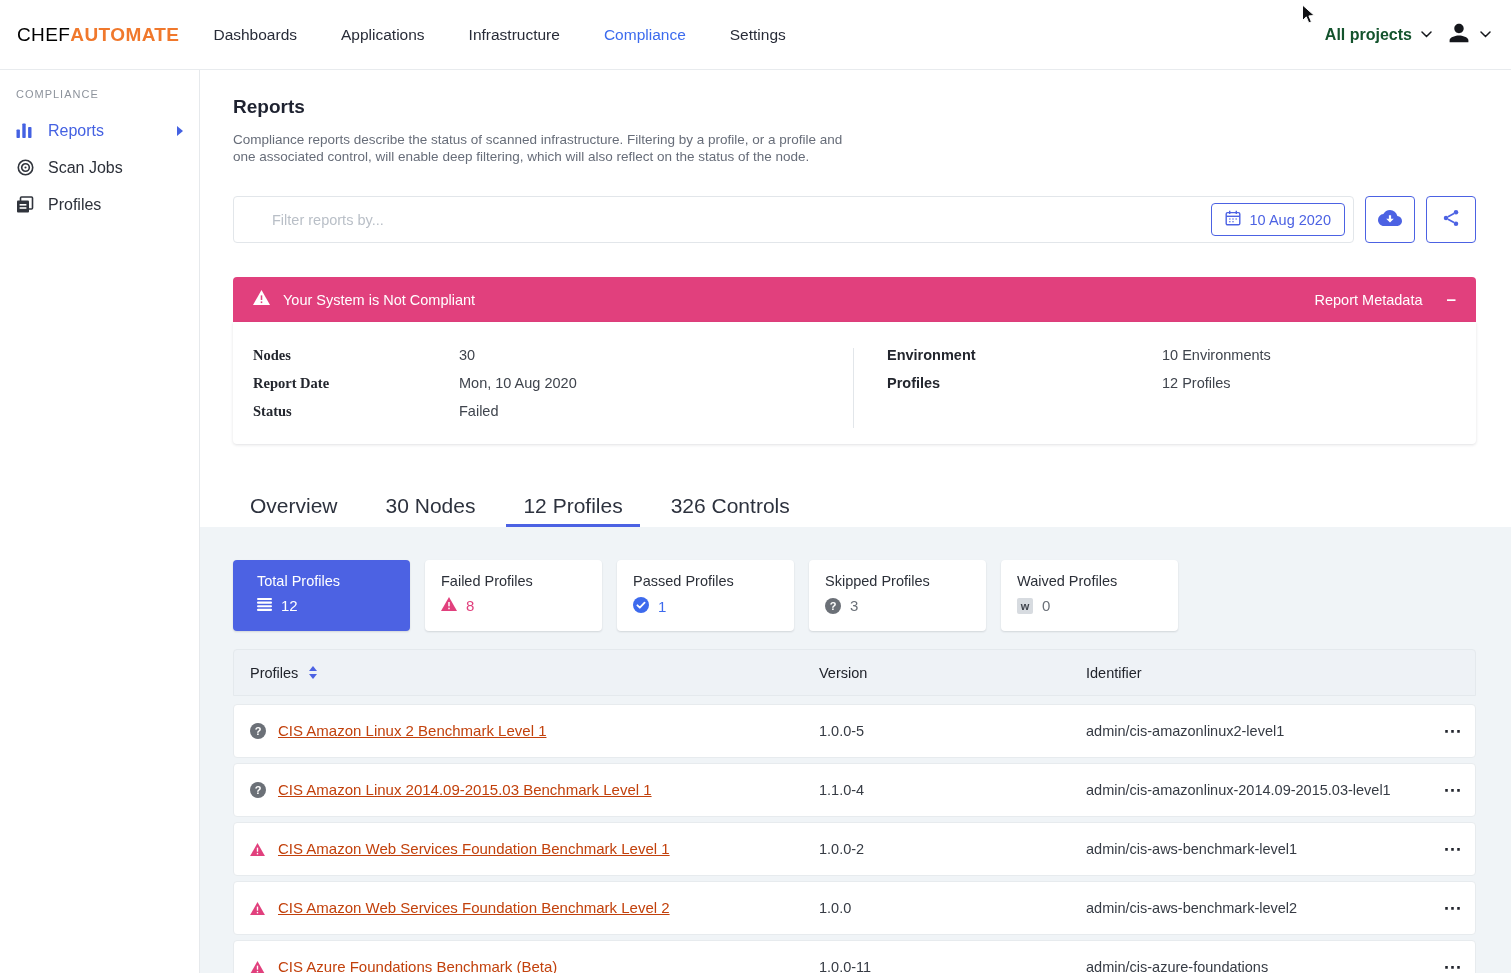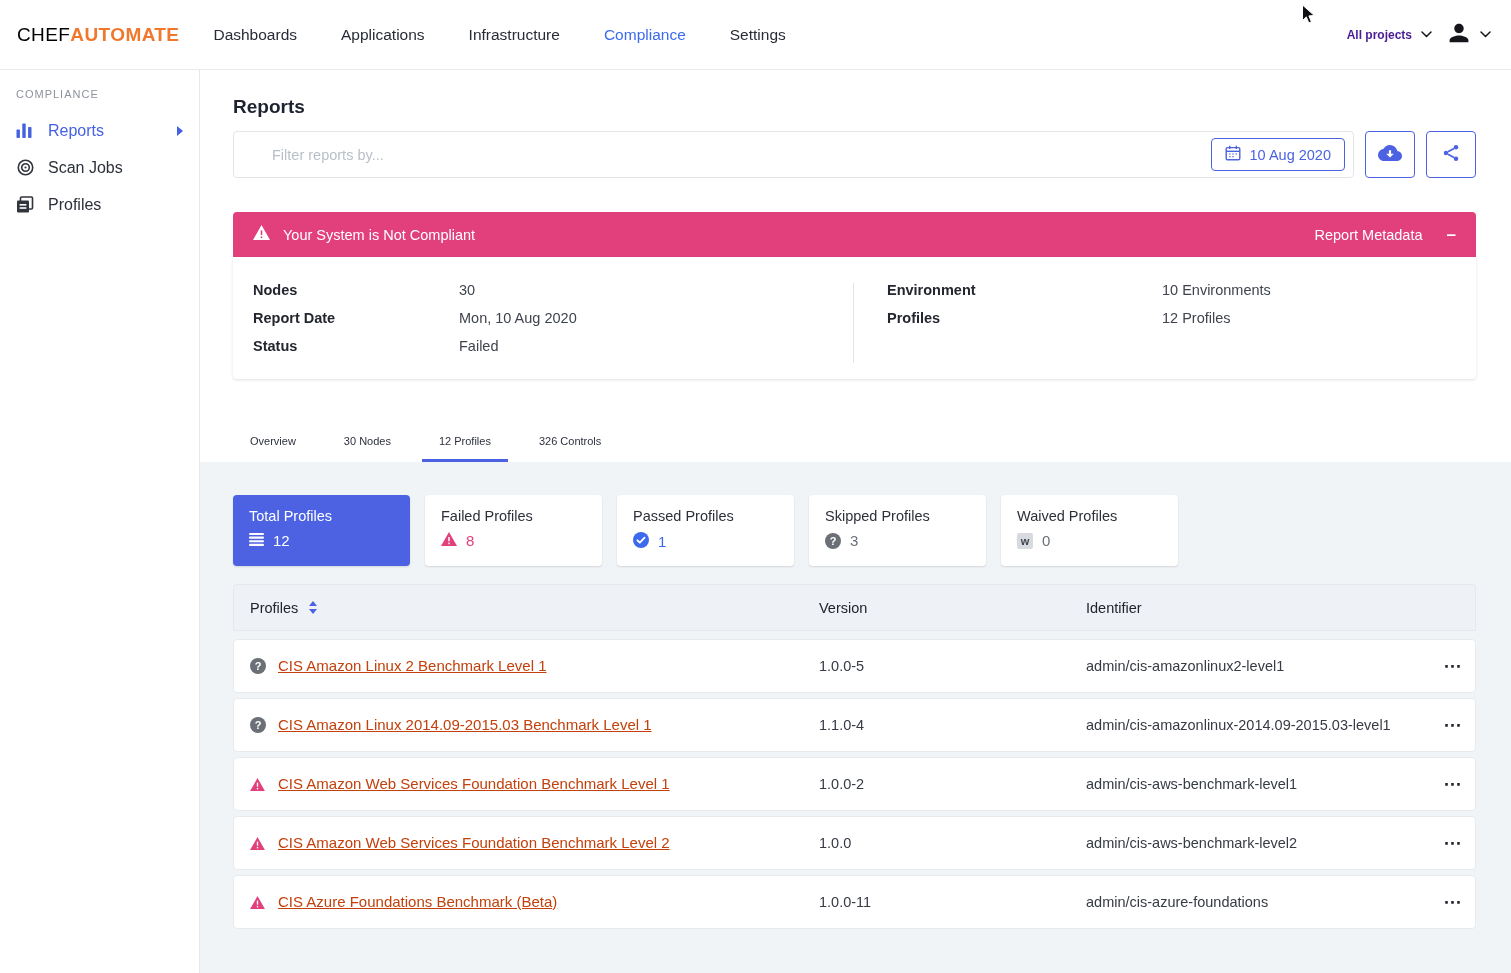--- a/index.html
+++ b/index.html
@@ -9,21 +9,21 @@
 
   
   .topnav { position:absolute; top:0; left:0; width:1511px; height:70px; background:#fff;
             border-bottom:1px solid #e8ebee; display:flex; align-items:center; z-index:20; }
   .logo { margin-left:17px; font-size:19px; letter-spacing:.4px; cursor:pointer; white-space:nowrap; }
   .logo-automate { color:#f0782c; font-weight:600; }
   .nav-links { display:flex; margin-left:12px; }
   .nav-link { padding:0 22px; font-size:15.5px; color:#282c38; cursor:pointer; }
   .nav-link.active { color:#3c6bee; }
   .nav-right { margin-left:auto; margin-right:20px; display:flex; align-items:center; gap:9px; }
-  .projects-label { font-size:12px; font-weight:700; color:#4c1d95; cursor:pointer; }
+  .projects-label { font-size:16px; font-weight:700; color:#14532d; cursor:pointer; }
   .chev { display:flex; align-items:center; cursor:pointer; }
   .user-btn { display:flex; align-items:center; margin-left:6px; cursor:pointer; }
 
   
   .sidebar { position:absolute; top:70px; left:0; width:200px; height:903px; background:#fff;
              border-right:1px solid #e6e9ec; padding-top:18px; z-index:10; }
   .side-section { margin:0 0 12px 16px; font-size:11px; letter-spacing:1px; color:#8d939c; }
   .side-item { display:flex; align-items:center; height:37px; padding-left:16px; font-size:16px;
                color:#2c3039; cursor:pointer; position:relative; }
   .side-item .sicon { width:19px; margin-right:13px; display:flex; align-items:center; }
@@ -58,39 +58,39 @@
   .banner-msg { color:#fff; font-size:14.5px; margin-left:13px; }
   .banner-right { margin-left:auto; display:flex; align-items:center; gap:24px; }
   .banner-meta { color:#fff; font-size:14.5px; cursor:pointer; }
   .banner-collapse { color:#fff; font-size:17px; font-weight:700; cursor:pointer; line-height:1; }
   .meta-panel { display:flex; background:#fff; border-radius:0 0 4px 4px;
                 box-shadow:0 1px 3px rgba(40,44,60,.14); padding:24px 0 14px 20px; }
   .meta-col.left { width:600px; }
   .meta-col.right { padding-left:33px; flex:1; }
   .meta-row { display:flex; margin-bottom:10px; font-size:14.5px; line-height:18px; }
   .meta-label { font-weight:700; color:#23262e; }
-  .meta-col.left .meta-label { width:206px; }
+  .meta-col.left .meta-label { width:206px;font-family:Liberation Serif, serif; }
   .meta-col.right .meta-label { width:275px; }
   .meta-value { color:#3f444d; }
   .meta-divider { width:1px; background:#e2e6ea; margin:2px 0; }
 
   
   .tabs { display:flex; margin-top:45px; }
-  .tab { padding:0 17px; margin-right:14px; height:38px; line-height:34px; font-size:11px;
+  .tab { padding:0 17px; margin-right:14px; height:38px; line-height:34px; font-size:21px;
          color:#2d323e; cursor:pointer; }
   .tab.active { border-bottom:3px solid #4c62e3; }
 
   
   .stat-cards { display:flex; gap:15px; margin-bottom:18px; }
   .stat-card { width:177px; height:71px; background:#fff; border-radius:4px;
                box-shadow:0 1px 2px rgba(30,34,44,.14); padding:13px 16px; cursor:pointer; }
   .stat-label { font-size:14.5px; color:#2c3039; margin-bottom:8px; white-space:nowrap; }
   .stat-value { display:flex; align-items:center; gap:9px; font-size:15px; color:#6a7078; }
   .stat-card.total { background:#4c62e3; }
-  .stat-card.total .stat-label, .stat-card.total .stat-value { color:#fff; }
+  .stat-card.total .stat-label, .stat-card.total .stat-value { color:#fff;margin-left:8px; }
   .stat-card.failed .stat-count { color:#e1407d; }
   .stat-card.passed .stat-count { color:#3d6aed; }
 
   .q-badge { width:16px; height:16px; border-radius:50%; background:#6b7077; color:#fff;
              font-size:11px; font-weight:700; display:inline-flex; align-items:center;
              justify-content:center; flex:none; }
   .w-badge { width:16px; height:16px; border-radius:2px; background:#d7dbe0; color:#3f444d;
              font-size:11px; font-weight:700; display:inline-flex; align-items:center;
              justify-content:center; flex:none; }
 
@@ -190,20 +190,24 @@
         </svg>
       </span>
       <span>Profiles</span>
     </div>
   </aside>
 
   <main class="content">
     <div class="content-white">
 
       <h1 class="page-title">Reports</h1>
+      <p class="page-desc">
+        <span>Compliance reports describe the status of scanned infrastructure. Filtering by a profile, or a profile and</span><br>
+        <span>one associated control, will enable deep filtering, which will also reflect on the status of the node.</span>
+      </p>
 
       <div class="filter-row">
         <div class="filter-box">
           <input type="text" placeholder="Filter reports by..." style="">
           <button class="date-btn">
             <span>
               <svg width="16" height="16" viewBox="0 0 16 16" fill="none" stroke="#4c62e3" stroke-width="1.4">
                 <rect x="1.2" y="2.6" width="13.6" height="12.2" rx="1.4"></rect>
                 <path d="M1.2 6.3h13.6"></path>
                 <path d="M4.7 0.7v3.2M11.3 0.7v3.2"></path>

